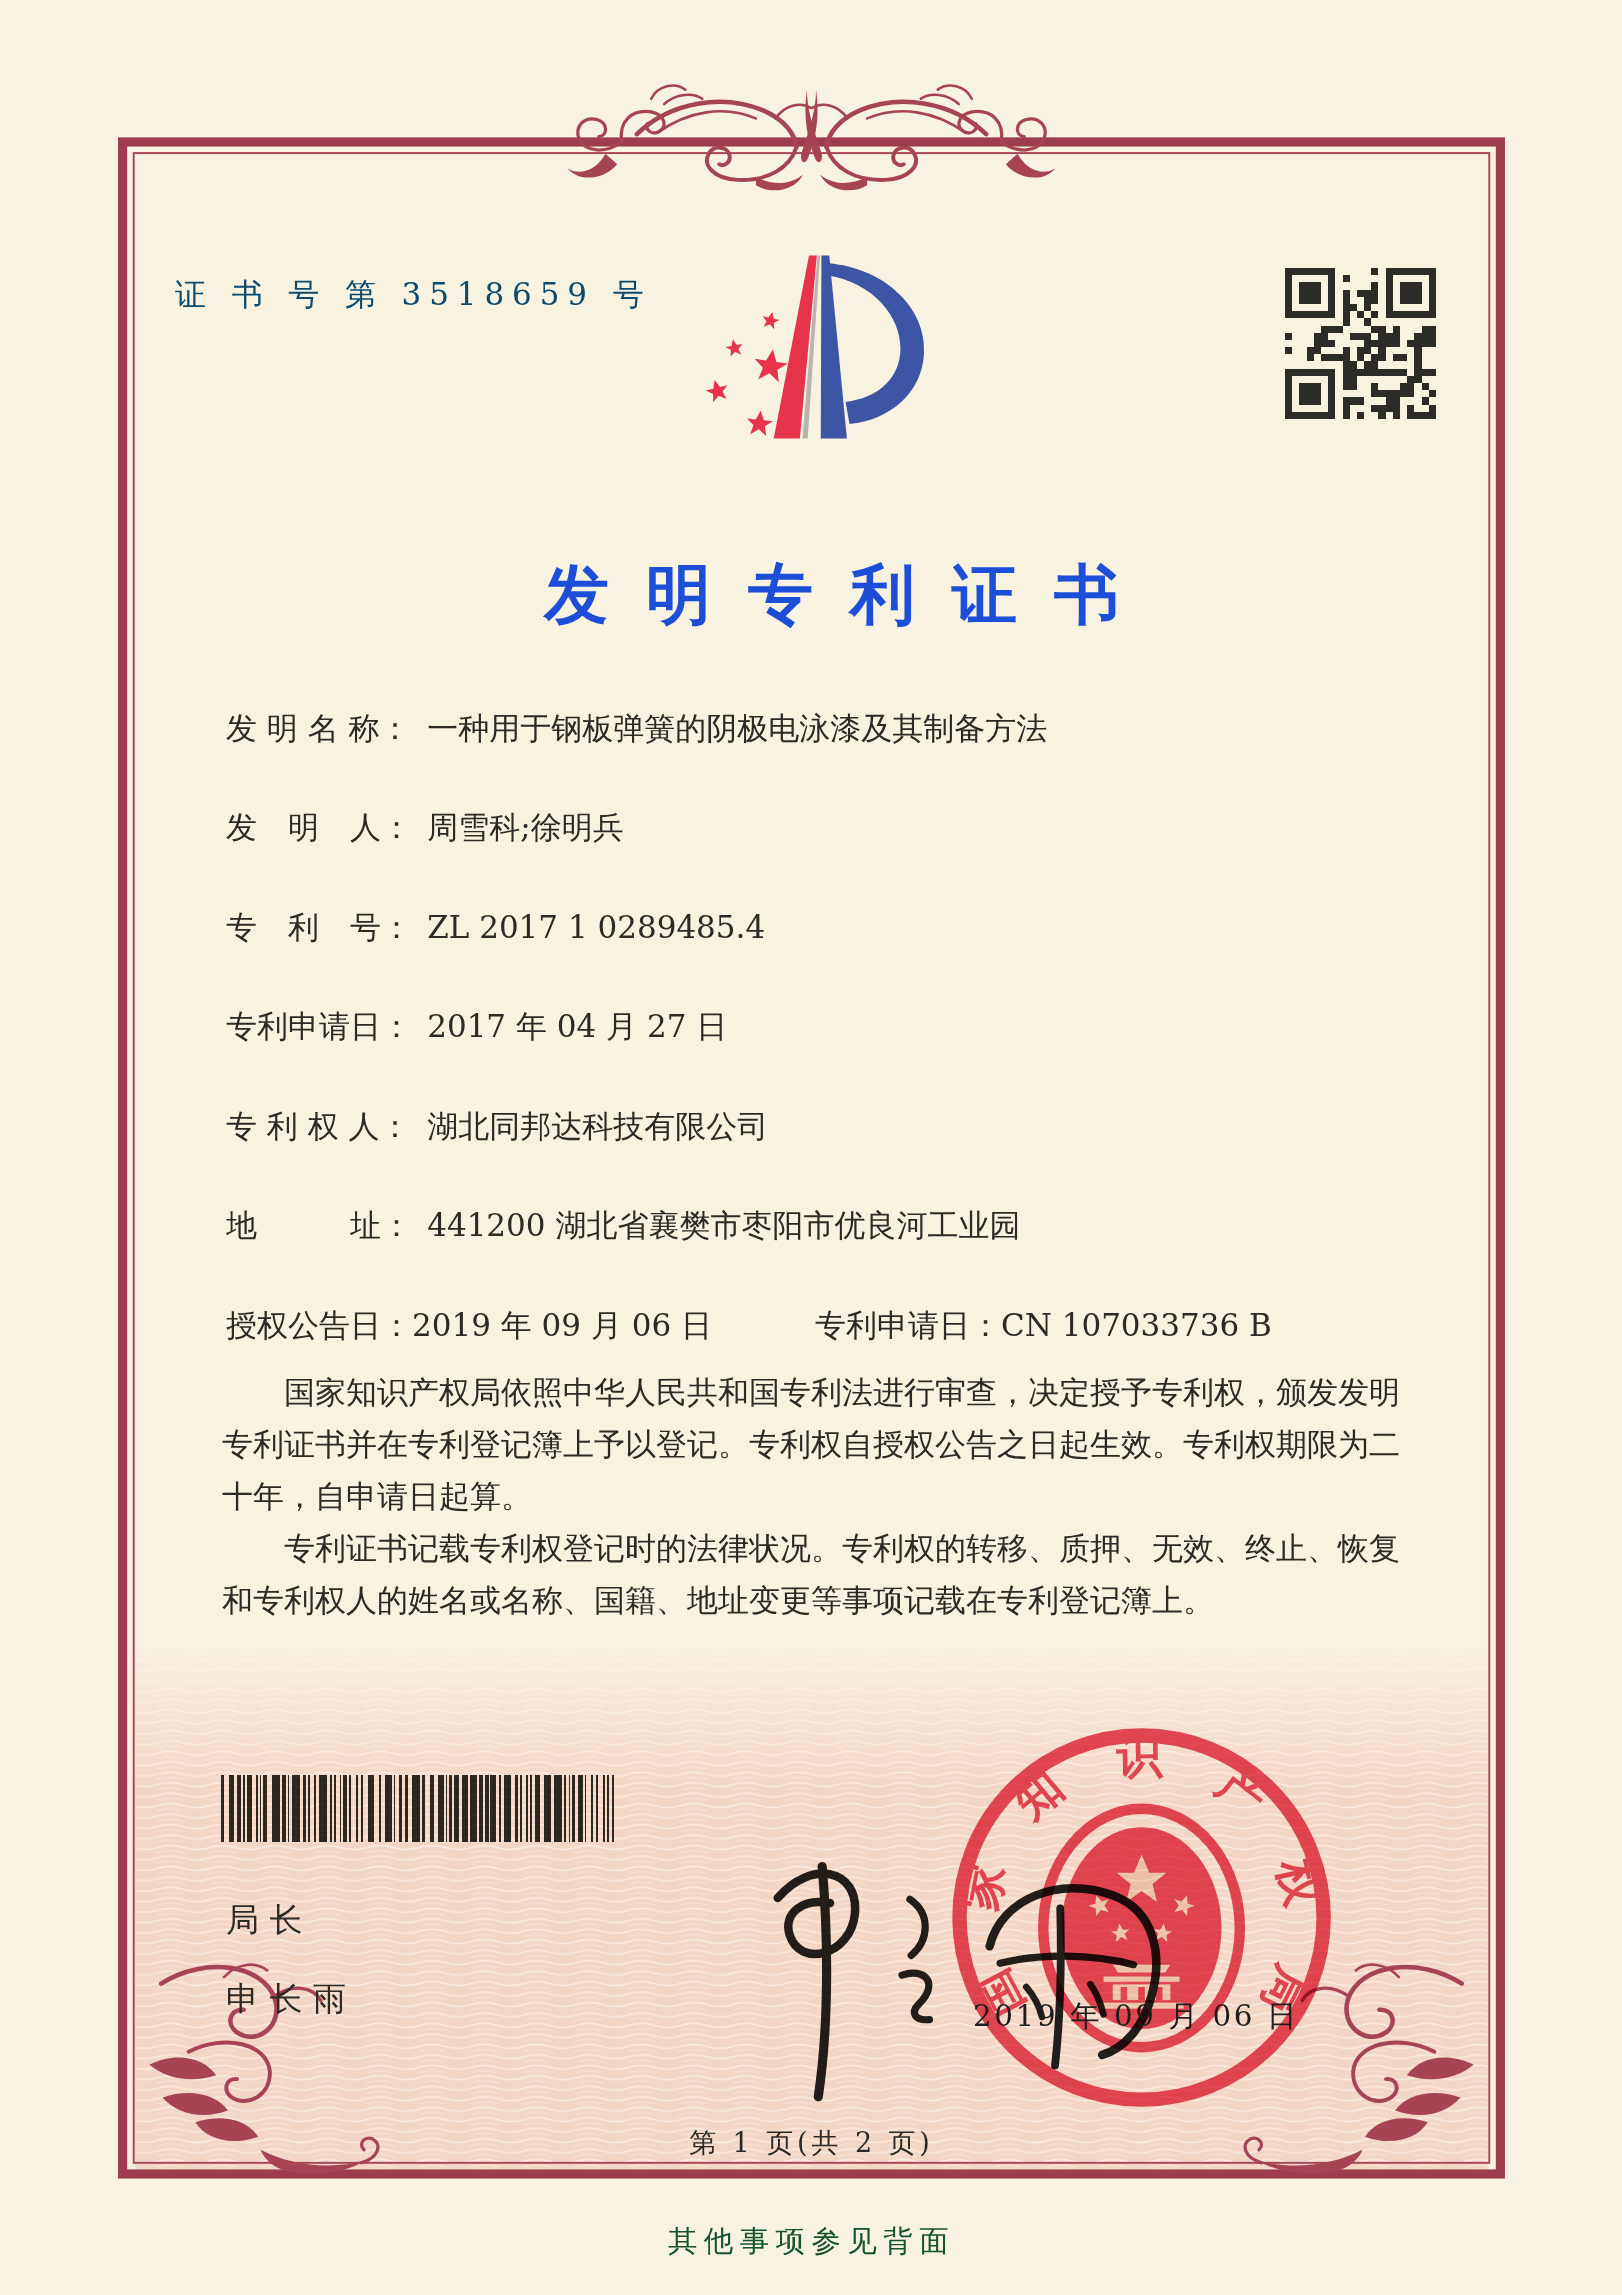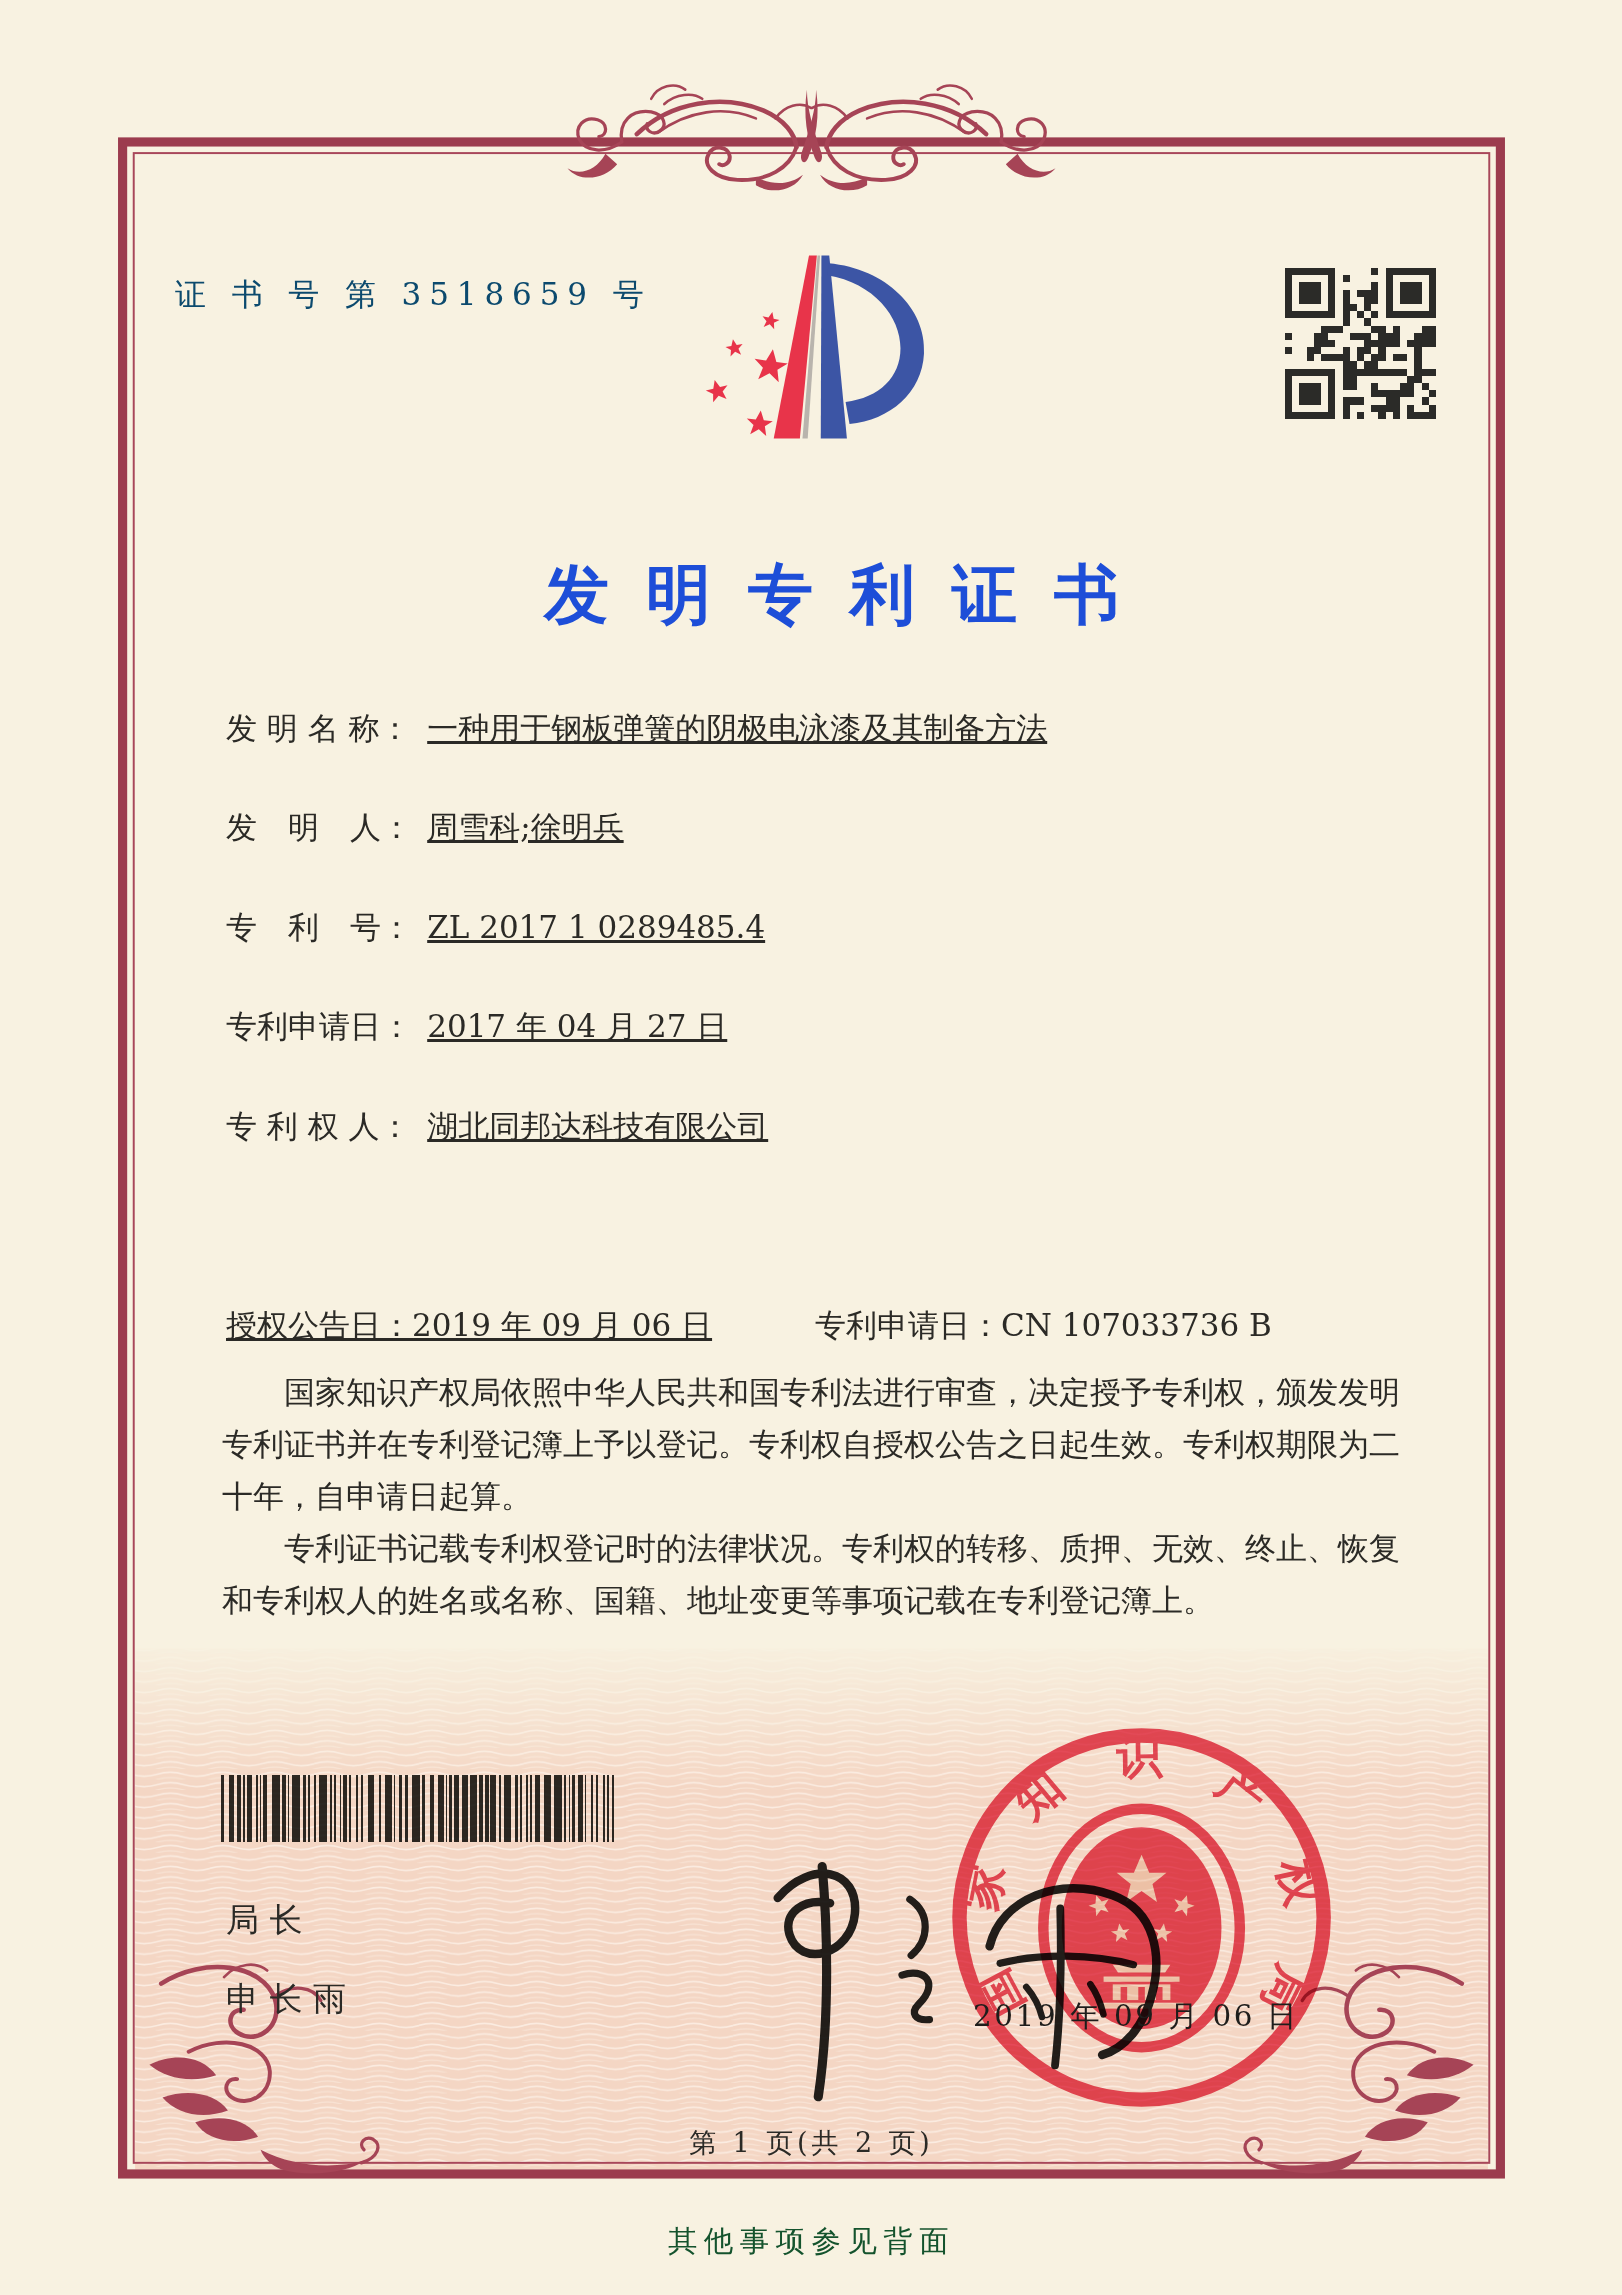--- a/index.html
+++ b/index.html
@@ -7,21 +7,21 @@
     position:relative;width:1623px;height:2295px;margin:0 auto;
     background:#f8f2e1;overflow:hidden;
     font-family:"DejaVu Serif","Liberation Serif",serif;
     color:#2b2a26;
   }
   .abs{position:absolute;}
   svg{display:block;}
   .cert-no{left:175px;top:274px;font-size:31px;letter-spacing:7.9px;color:#0c4a6e;}
   .title{left:0;top:551px;width:1623px;text-align:center;font-size:65px;font-weight:600;
          letter-spacing:37px;text-indent:37px;color:#1d4ed8;margin-left:20px;}
-  .row{left:226px;font-size:31px;white-space:nowrap;text-decoration:underline;}
+  .row{left:226px;font-size:31px;white-space:nowrap;}
   .row .lbl{display:inline-block;min-width:196px;}
   .row .val{margin-left:5.2px;}
   .grant2{position:absolute;left:589px;top:0;white-space:nowrap;}
   .paras{left:222px;top:1366px;width:1178px;font-size:31px;line-height:52px;
          text-align:justify;}
   .paras p{margin:0;text-indent:2em;}
   .signer{left:226px;font-size:33px;letter-spacing:10.5px;text-align:right;}
   .pageno{left:0;top:2125px;width:1623px;text-align:center;font-size:27px;letter-spacing:3.9px;}
   .backnote{left:0;top:2222px;width:1623px;text-align:center;font-size:29.4px;letter-spacing:6.5px;color:#14532d;}
   .sealdate{left:973px;top:1997px;font-size:29.4px;letter-spacing:2.6px;color:#1e1d1b;z-index:6;}
@@ -261,20 +261,23 @@
   </div>
   <div class="abs row" style="top:907px">
     <span class="lbl">专　利　号：</span><span class="val">ZL 2017 1 0289485.4</span>
   </div>
   <div class="abs row" style="top:1006px">
     <span class="lbl">专利申请日：</span><span class="val">2017 年 04 月 27 日</span>
   </div>
   <div class="abs row" style="top:1106px">
     <span class="lbl">专 利 权 人：</span><span class="val">湖北同邦达科技有限公司</span>
   </div>
+  <div class="abs row" style="top:1205px">
+    <span class="lbl">地　　　址：</span><span class="val">441200 湖北省襄樊市枣阳市优良河工业园</span>
+  </div>
 
   <div class="abs row" style="top:1305px">
     <span>授权公告日：</span><span>2019 年 09 月 06 日</span>
     <span class="grant2">
       <span>专利申请日：</span><span>CN 107033736 B</span>
     </span>
   </div>
 
   <div class="abs paras">
     <p>国家知识产权局依照中华人民共和国专利法进行审查，决定授予专利权，颁发发明专利证书并在专利登记簿上予以登记。专利权自授权公告之日起生效。专利权期限为二十年，自申请日起算。</p>

